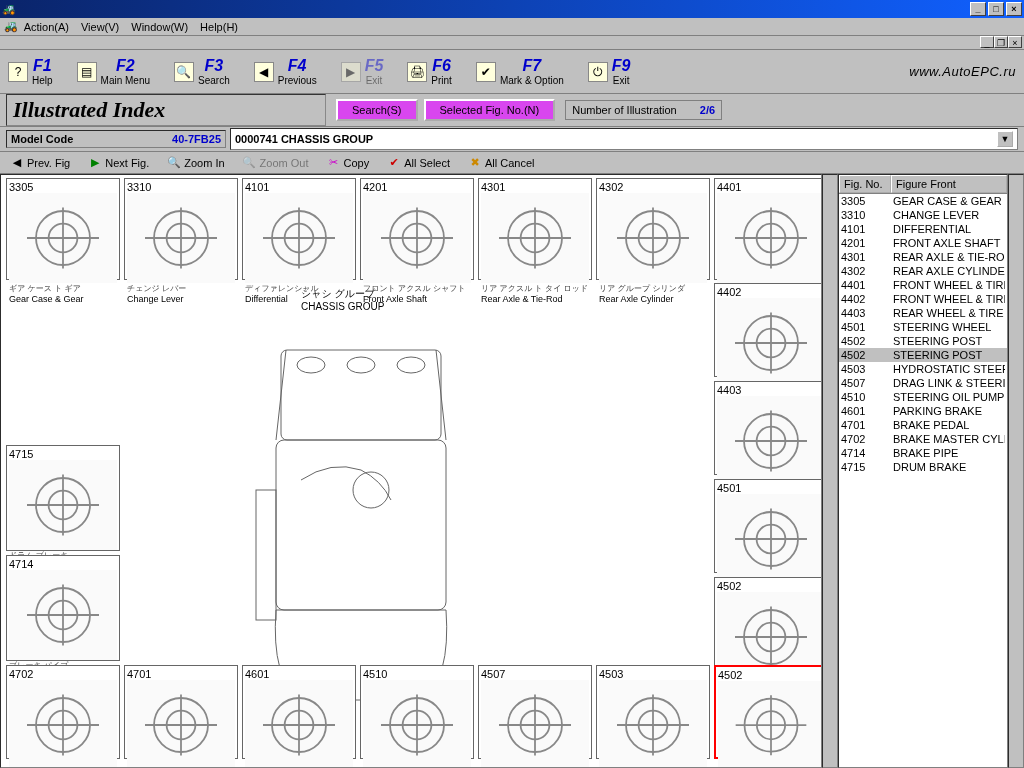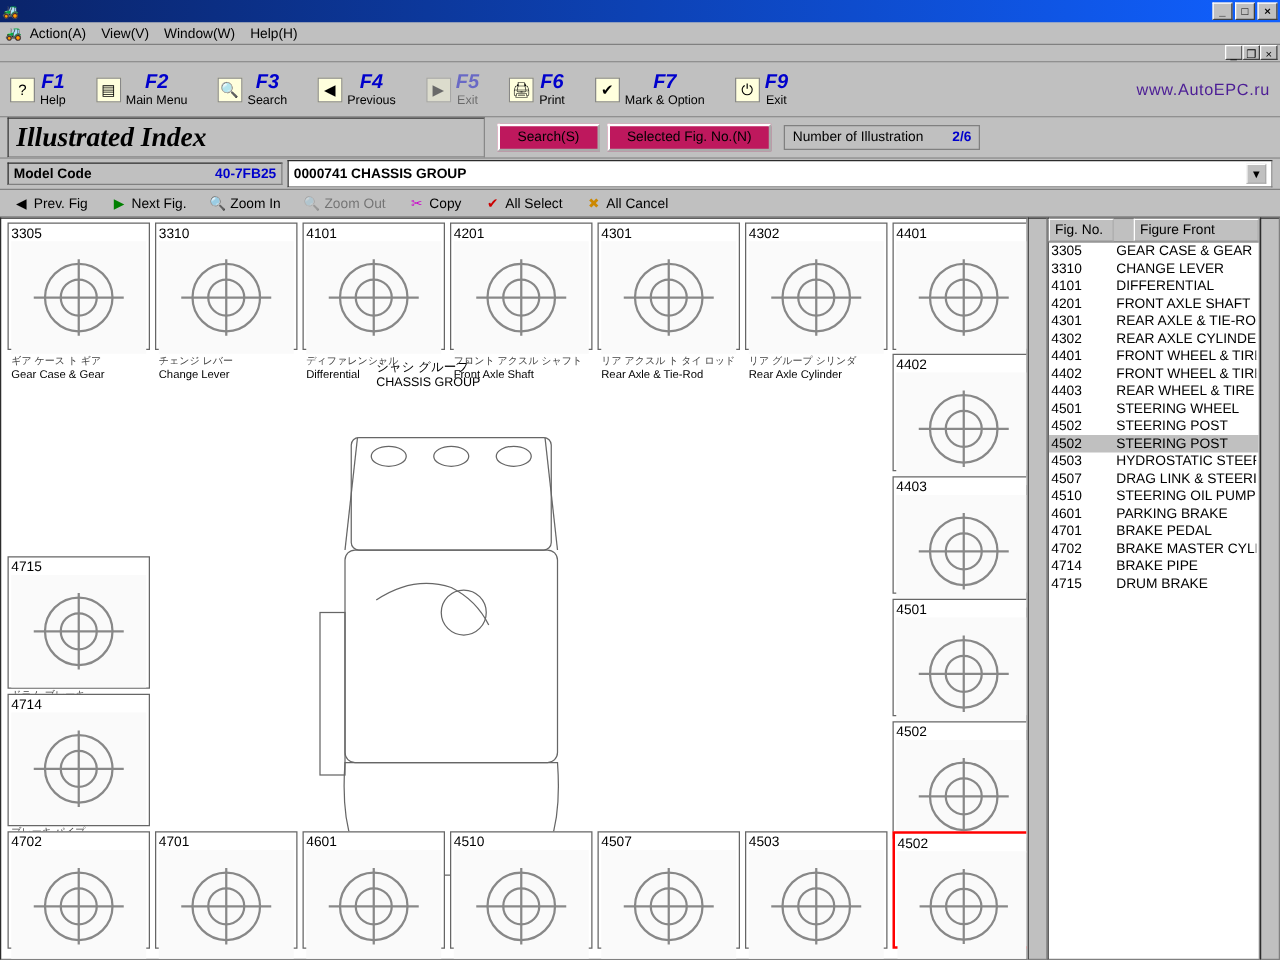--- a/index.html
+++ b/index.html
@@ -12,38 +12,38 @@
 .menu-bar .mi { margin-right: 12px; cursor:pointer;}
 .mdi-bar { background:#c0c0c0; height:14px; border-bottom:1px solid #808080; display:flex; justify-content:flex-end; padding:0 2px;}
 .mdi-bar .sys-btn{width:14px;height:12px;}
 .toolbar { background: #c0c0c0; height: 44px; display: flex; align-items: center; padding: 2px 8px; border-bottom: 1px solid #808080; }
 .tbtn { display:flex; flex-direction:row; align-items: center; margin-right: 24px; gap:4px;}
 .tbtn .ico { width:20px; height:20px; background:#ffd; border:1px solid #888; display:flex;align-items:center;justify-content:center;font-size:12px;}
 .tbtn .lab { text-align:center;}
 .tbtn .fkey { color:#0000cc; font-weight:bold; font-style:italic; font-size:16px;}
 .tbtn .fname { font-size:10px;}
 .tbtn.disabled { opacity:0.45;}
-.watermark { margin-left:auto; color:#4c1d95; font-size:13px; letter-spacing:0.5px;}
+.watermark { margin-left:auto; color:#000000; font-size:13px; letter-spacing:0.5px;font-style:italic;}
 .header-row { background:#c0c0c0; display:flex; align-items:center; padding:2px 6px; border-bottom:1px solid #808080;}
-.h-title { font-family: "Times New Roman", serif; font-style:italic; font-weight:bold; font-size:22px; border:1px inset #888; background:#c0c0c0; padding:2px 6px; width:382px;}
-.btn3d { background:#be185d; border:2px outset #fff; padding:3px 14px; font-size:11px; cursor:pointer;}
+.h-title { font-family: "Times New Roman", serif; font-style:italic; font-weight:bold; font-size:22px; border:1px inset #888; background:#c0c0c0; padding:2px 6px; width:320px;}
+.btn3d { background:#d946ef; border:2px outset #fff; padding:3px 14px; font-size:11px; cursor:pointer;}
 .lbl-box { background:#c0c0c0; border:1px solid #808080; padding:3px 6px;}
 .num-ill { color:#0000cc; font-weight:bold; margin-left:20px;}
 .row2 { background:#c0c0c0; display:flex; align-items:center; padding:3px 6px; gap:4px; border-bottom:1px solid #808080;}
 .sunken { border:1px inset #808080; background:#c0c0c0; padding:2px 4px;}
 .sel { background:#fff; border:1px inset #808080; padding:2px 4px; flex:1; display:flex; align-items:center;}
 .sel .arrow{margin-left:auto;width:16px;height:16px;background:#c0c0c0;border:1px outset #fff;text-align:center;line-height:14px;font-size:9px;}
 .row3 { background:#c0c0c0; display:flex; align-items:center; padding:2px 6px; gap:10px; border-bottom:1px solid #808080;}
 .row3 .t3 { display:flex; align-items:center; gap:3px; cursor:pointer; padding:2px 4px;}
 .row3 .t3.disabled{opacity:0.4;}
 .row3 .ic{width:14px;height:14px;display:inline-flex;align-items:center;justify-content:center;}
 .main { display:flex; height: calc(768px - 18px - 18px - 14px - 44px - 33px - 25px - 22px); }
 .canvas { flex:1; background:#fff; border:1px inset #808080; position:relative; overflow:hidden;}
 .side { width:170px; background:#fff; border:1px inset #808080; display:flex; flex-direction:column;}
-.side-h { display:flex; background:#c0c0c0; border-bottom:1px solid #808080;gap:16px;}
+.side-h { display:flex; background:#c0c0c0; border-bottom:1px solid #808080;}
 .side-h div{border:1px outset #fff; padding:2px 4px;}
 .side-h .c1{width:52px;}
 .side-h .c2{flex:1;}
 .side-row{display:flex; padding:1px 2px; cursor:pointer;}
 .side-row.sel-row{background:#c0c0c0;}
 .side-row .c1{width:52px;}
 .side-row .c2{flex:1; white-space:nowrap; overflow:hidden;}
 .sb { width:16px; background:#c0c0c0; border:1px inset #808080;}
 
 .thumb { position:absolute; border:1px solid #666; background:#fff; font-size:9px; padding:2px; display:flex; flex-direction:column;}

